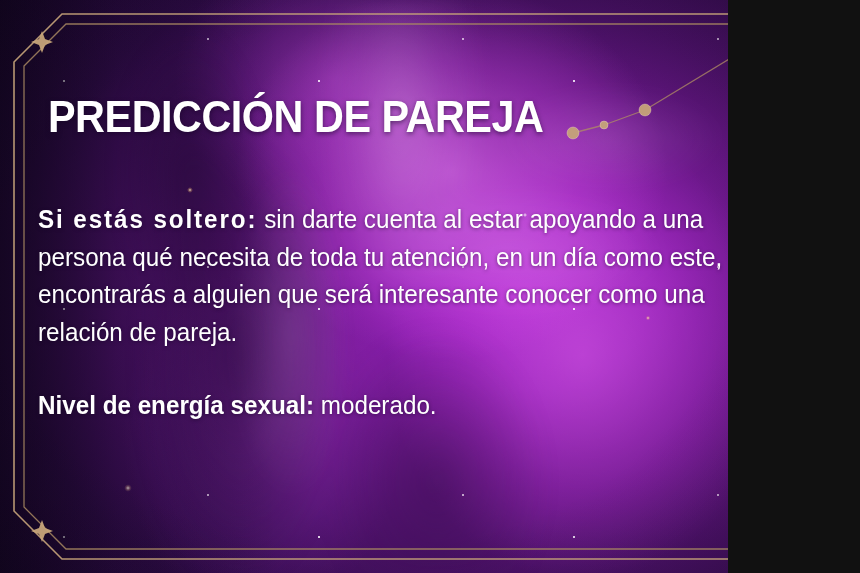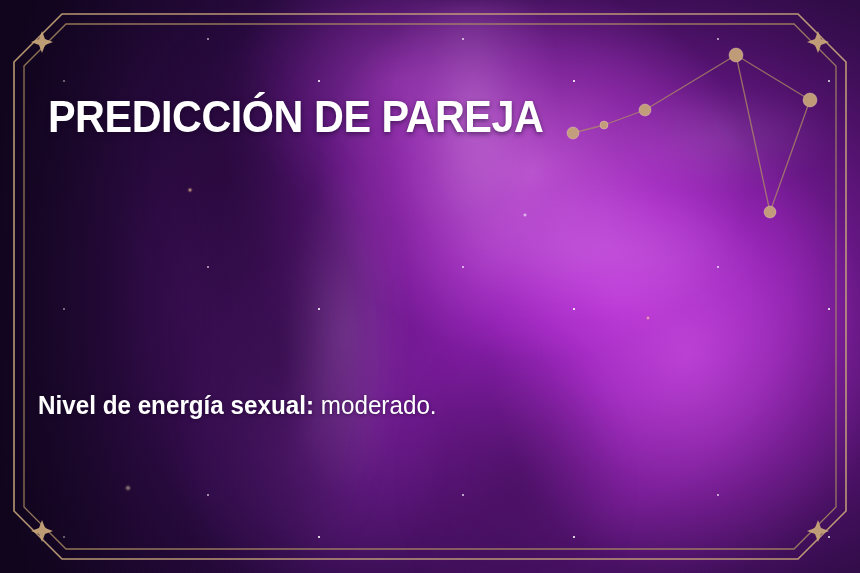--- a/index.html
+++ b/index.html
@@ -2,21 +2,21 @@
 <html><head>
 <meta charset="utf-8">
 <style>
   html, body {
     margin: 0;
     padding: 0;
     background: #111;
   }
   #card {
     position: relative;
-    width: 860px;
+    width: 728px;
     height: 573px;
     overflow: hidden;
     font-family: "Liberation Sans", sans-serif;
     background: #1b0f2e;
   }
 
   
   .bg-layer {
     position: absolute;
     inset: 0;
@@ -207,17 +207,20 @@
       <path d="M 818,31 L 821,39 L 829,42 L 821,45 L 818,53 L 815,45 L 807,42 L 815,39 Z"></path>
       <path d="M 42,520 L 45,528 L 53,531 L 45,534 L 42,542 L 39,534 L 31,531 L 39,528 Z"></path>
       <path d="M 818,520 L 821,528 L 829,531 L 821,534 L 818,542 L 815,534 L 807,531 L 815,528 Z"></path>
     </g>
   </svg>
 
   <div class="content">
 
     <div class="title">PREDICCIÓN DE PAREJA</div>
 
+    <div class="body-block">
+      <div class="para"><span class="lead lead-gap">Si estás soltero:</span> <span>sin darte cuenta al estar apoyando a una persona qué necesita de toda tu atención, en un día como este, encontrarás a alguien que será interesante conocer como una relación de pareja.</span></div>
+    </div>
 
     <div class="energy"><b>Nivel de energía sexual:</b> <span>moderado.</span></div>
 
   </div>
 </div>
 
 </body></html>

